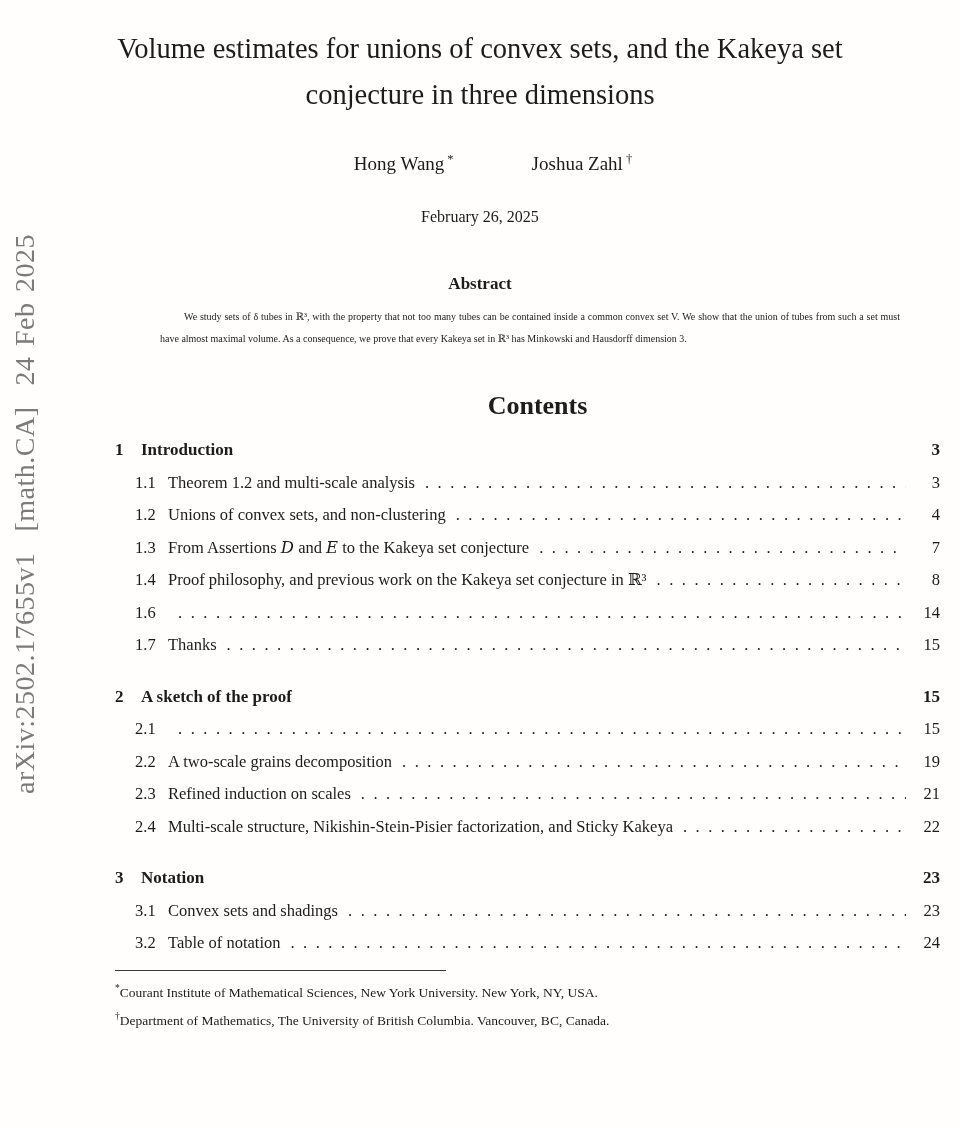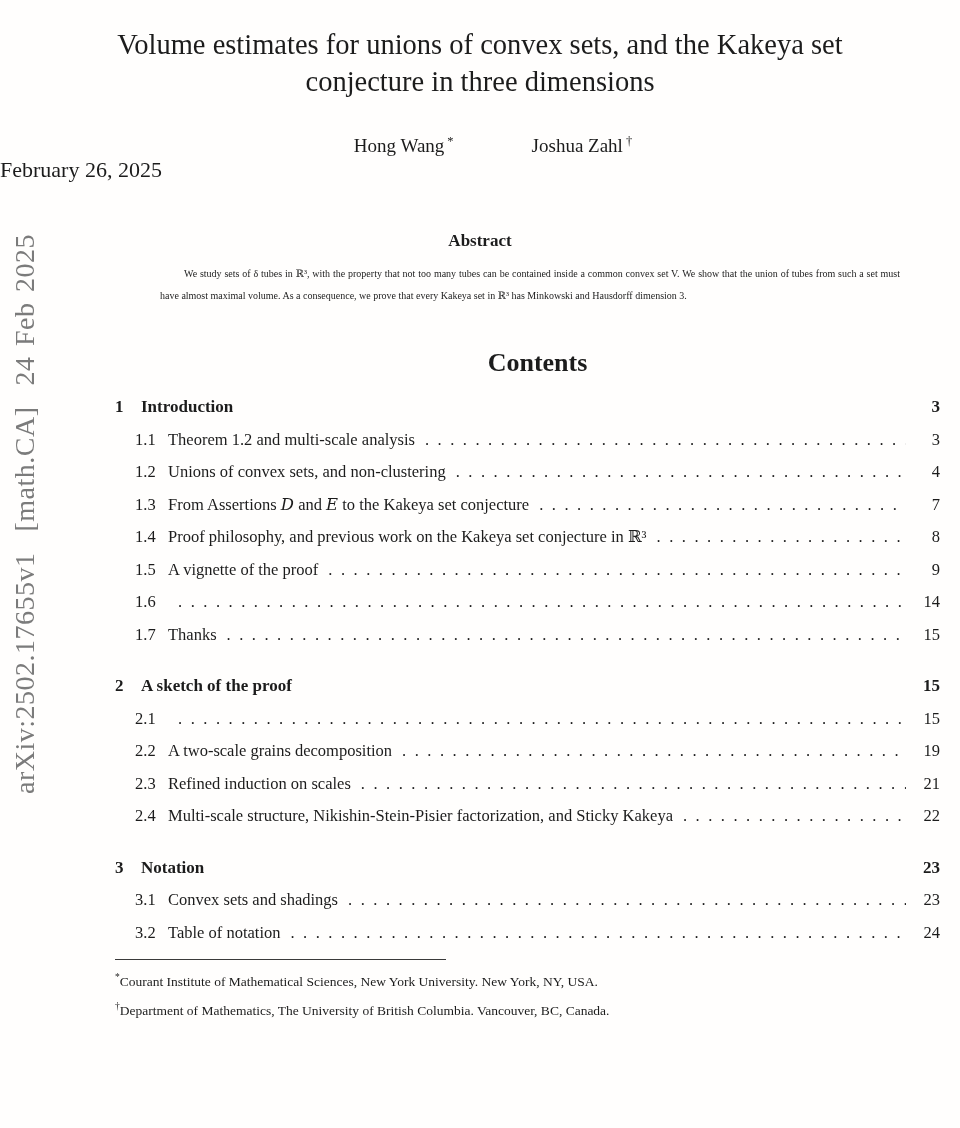--- a/index.html
+++ b/index.html
@@ -23,32 +23,32 @@
     white-space: pre;
     letter-spacing: 0.5px;
     word-spacing: 3px;
   }
   .title {
     width: 840px;
     margin: 0 auto;
     padding-top: 26px;
     text-align: center;
     font-size: 28.5px;
-    line-height: 37px;
+    line-height: 46px;
   }
   .authors {
     margin-top: 34px;
     display: flex;
     justify-content: center;
     gap: 78px;
     font-size: 19px;
     padding-left: 26px;
   }
   .author sup { font-size: 12.5px; margin-left: 3px; }
-  .date { text-align: left; font-size: 22px; }
+  .date { margin-top: 33px; text-align: center; font-size: 16px; }
   .abs-head { margin-top: 48px; text-align: center; font-weight: bold; font-size: 17px; }
   .abs-text {
     margin: 12px 60px 0 160px;
     font-size: 10px;
     line-height: 21.5px;
     text-align: justify;
     text-indent: 24px;
   }
   .contents-head { margin: 42px 0 0 115px; font-size: 26px; font-weight: bold; text-align: center; }
   .toc { margin: 14px 20px 0 115px; font-size: 16.5px; }
@@ -135,26 +135,20 @@
       <span class="toc-page">7</span>
     </div>
 
     <div class="toc-row sub">
       <span class="toc-num">1.4</span>
       <span class="toc-label">Proof philosophy, and previous work on the Kakeya set conjecture in ℝ³</span>
       <span class="leader"></span>
       <span class="toc-page">8</span>
     </div>
 
-    <div class="toc-row sub">
-      <span class="toc-num">1.5</span>
-      <span class="toc-label">A vignette of the proof</span>
-      <span class="leader"></span>
-      <span class="toc-page">9</span>
-    </div>
 
     <div class="toc-row sub">
       <span class="toc-num">1.6</span>
       <span class="leader"></span>
       <span class="toc-page">14</span>
     </div>
 
     <div class="toc-row sub">
       <span class="toc-num">1.7</span>
       <span class="toc-label">Thanks</span>

